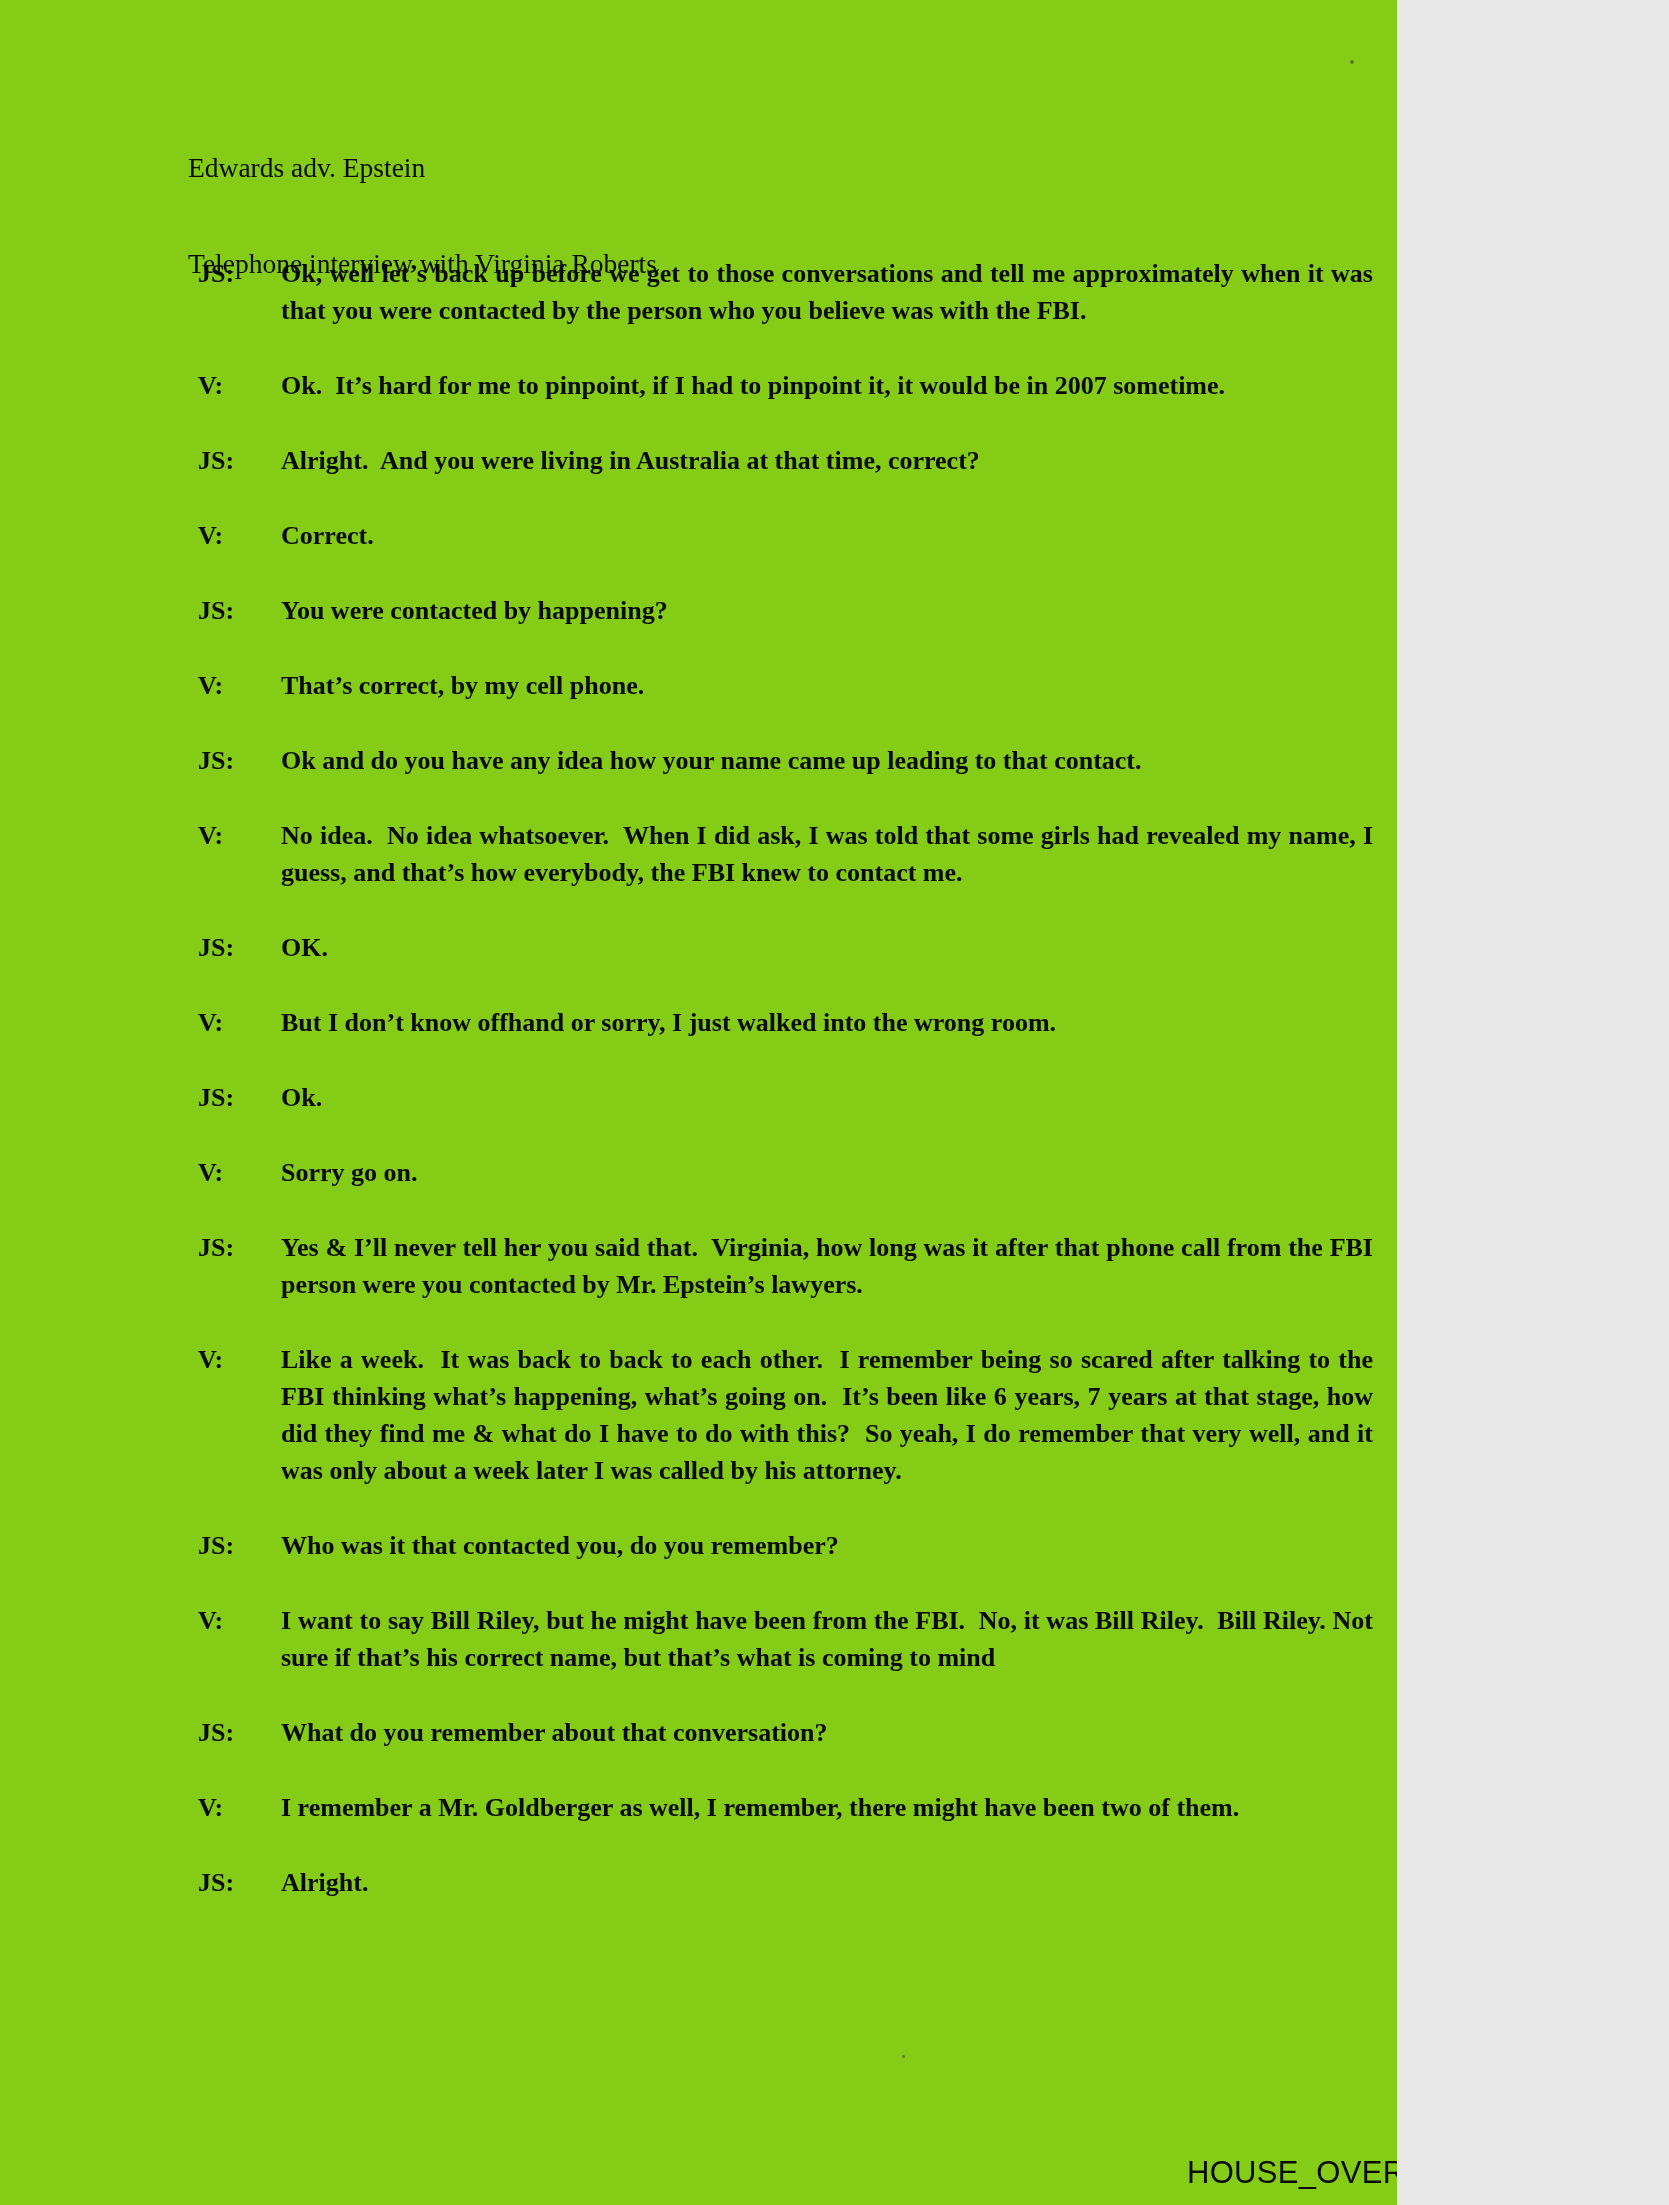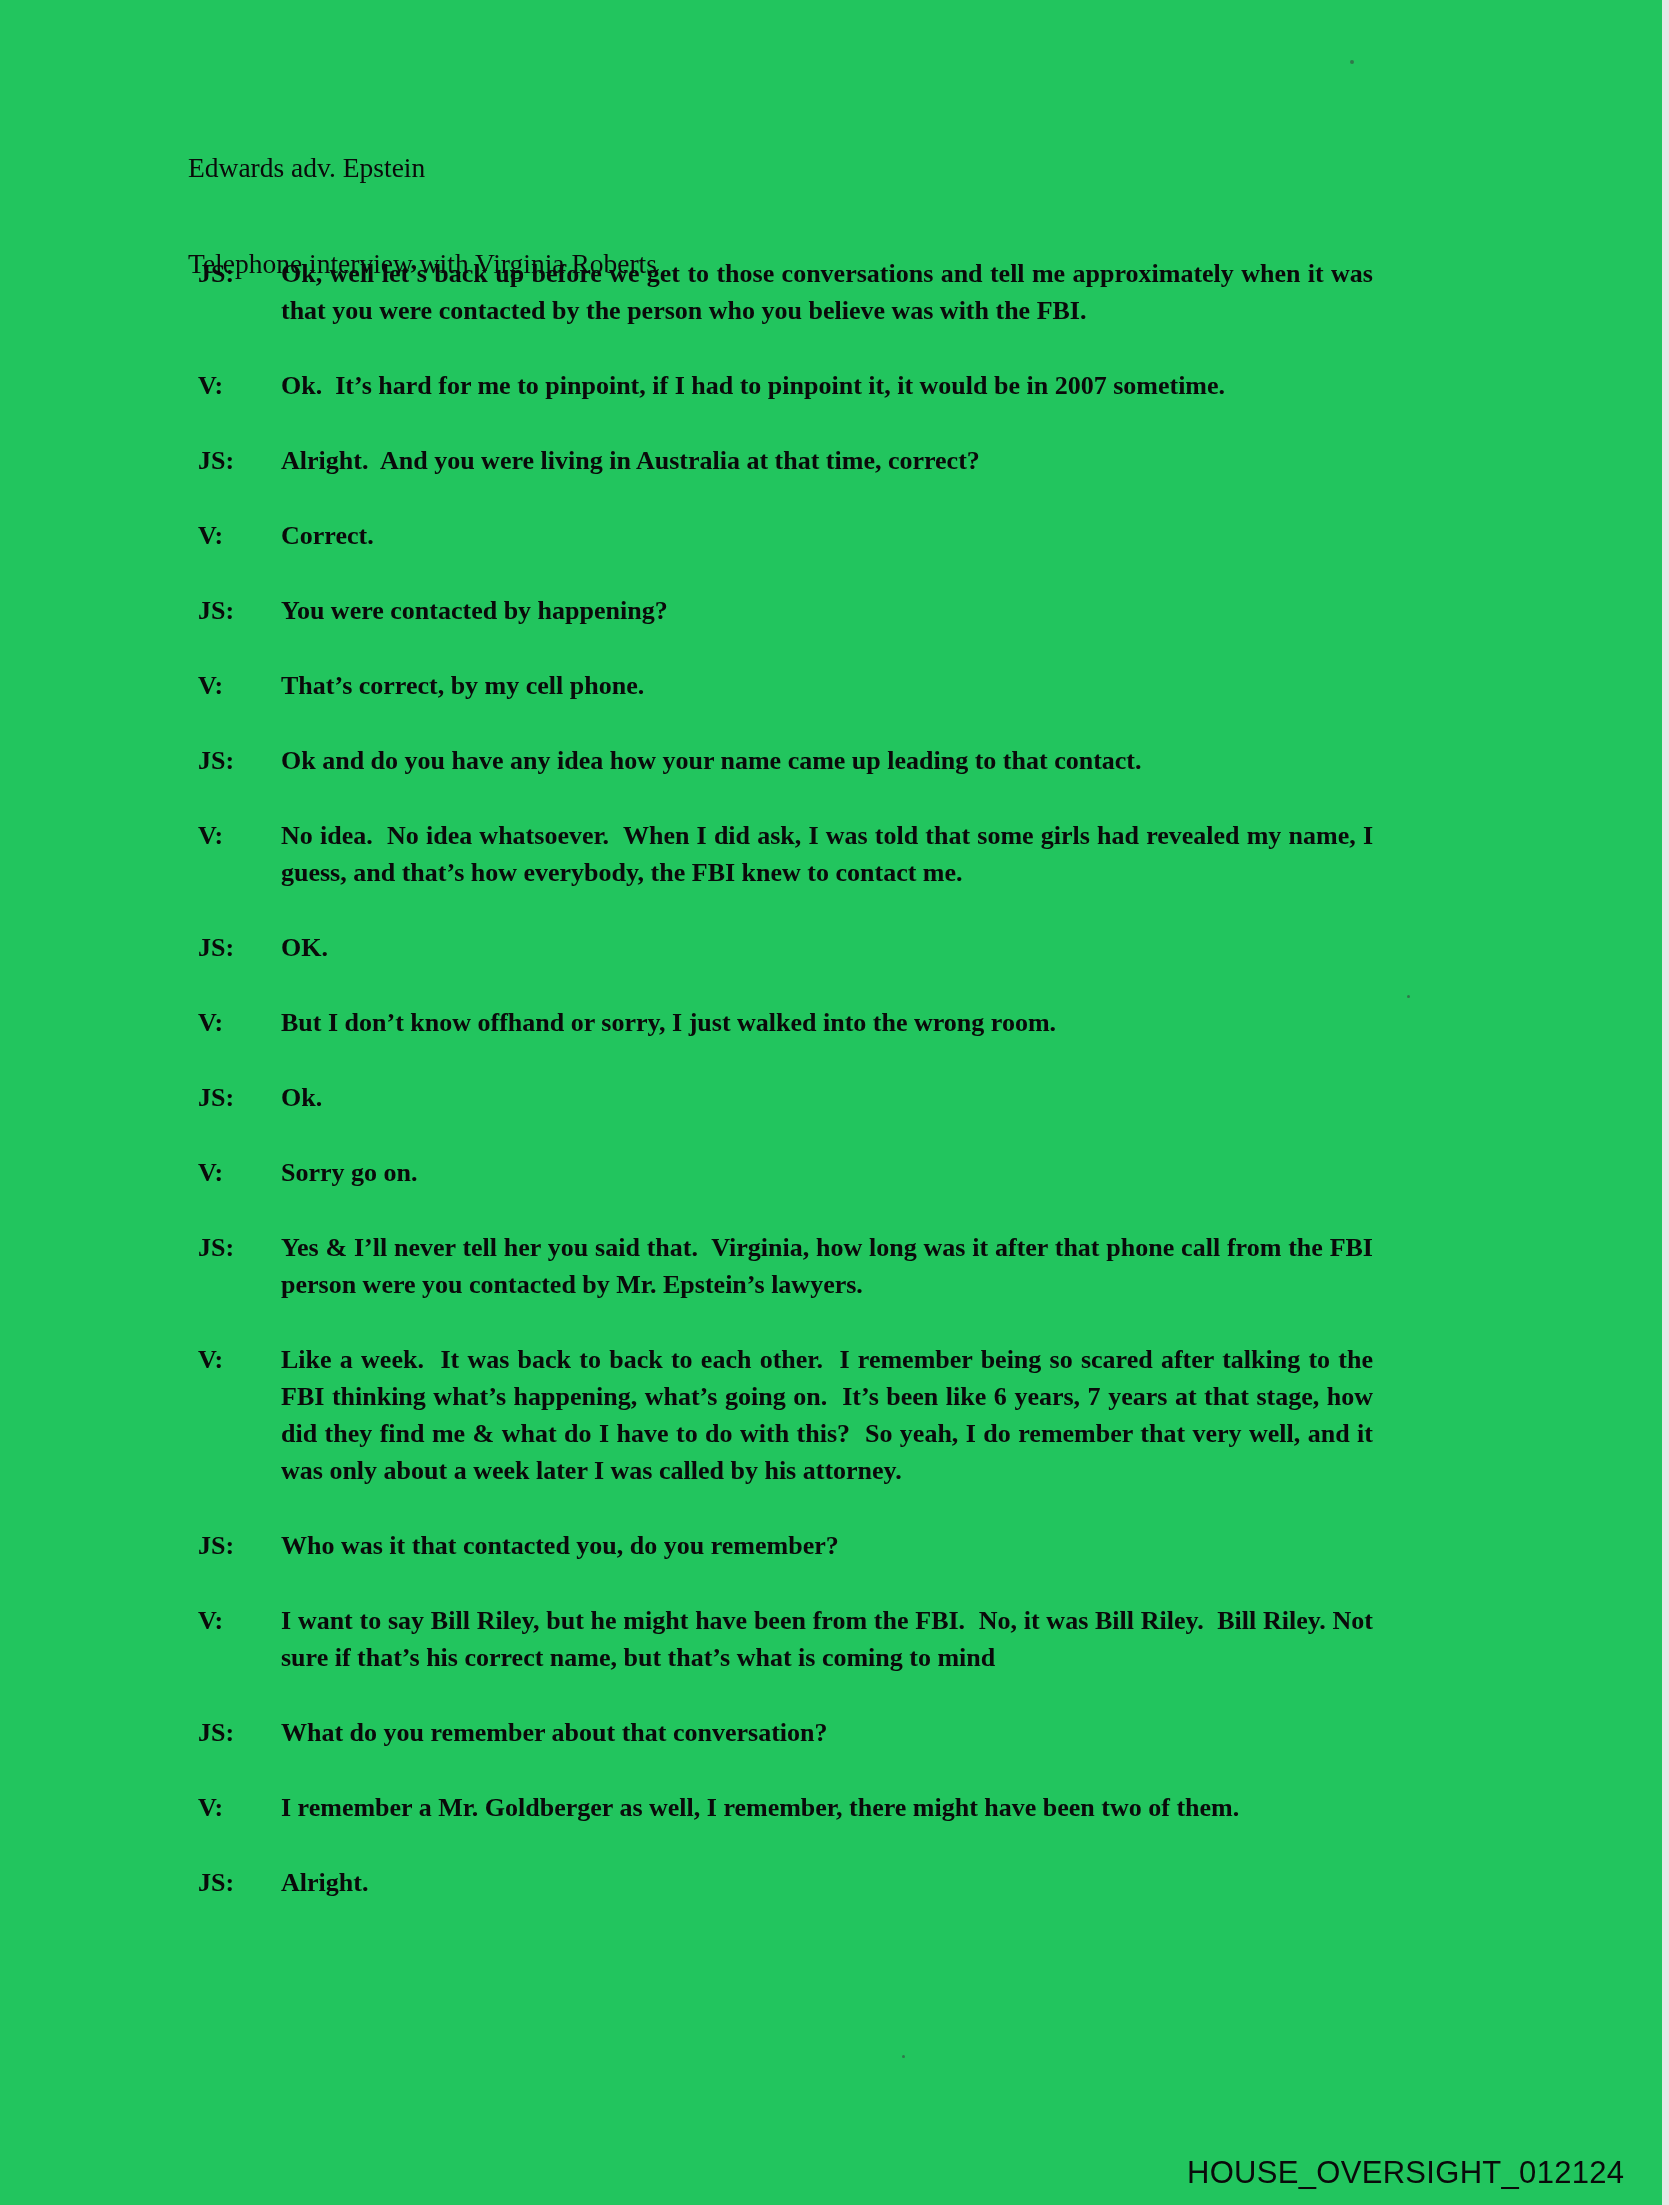--- a/index.html
+++ b/index.html
@@ -2,23 +2,23 @@
 <html style="font-size:10.5px"><head>
 <meta charset="utf-8">
 <style>
   html, body {
     margin: 0;
     padding: 0;
     background: #e8e8e8;
   }
   .page {
     position: relative;
-    width: 1662px;
+    width: 1397px;
     height: 2205px;
-    background: #22c55e;
+    background: #84cc16;
     overflow: hidden;
     font-family: "Liberation Serif", serif;
     color: #0a0a0a;
   }
   .header {
     position: absolute;
     left: 188px;
     top: 88px;
     font-size: 27.5px;
     line-height: 32px;

